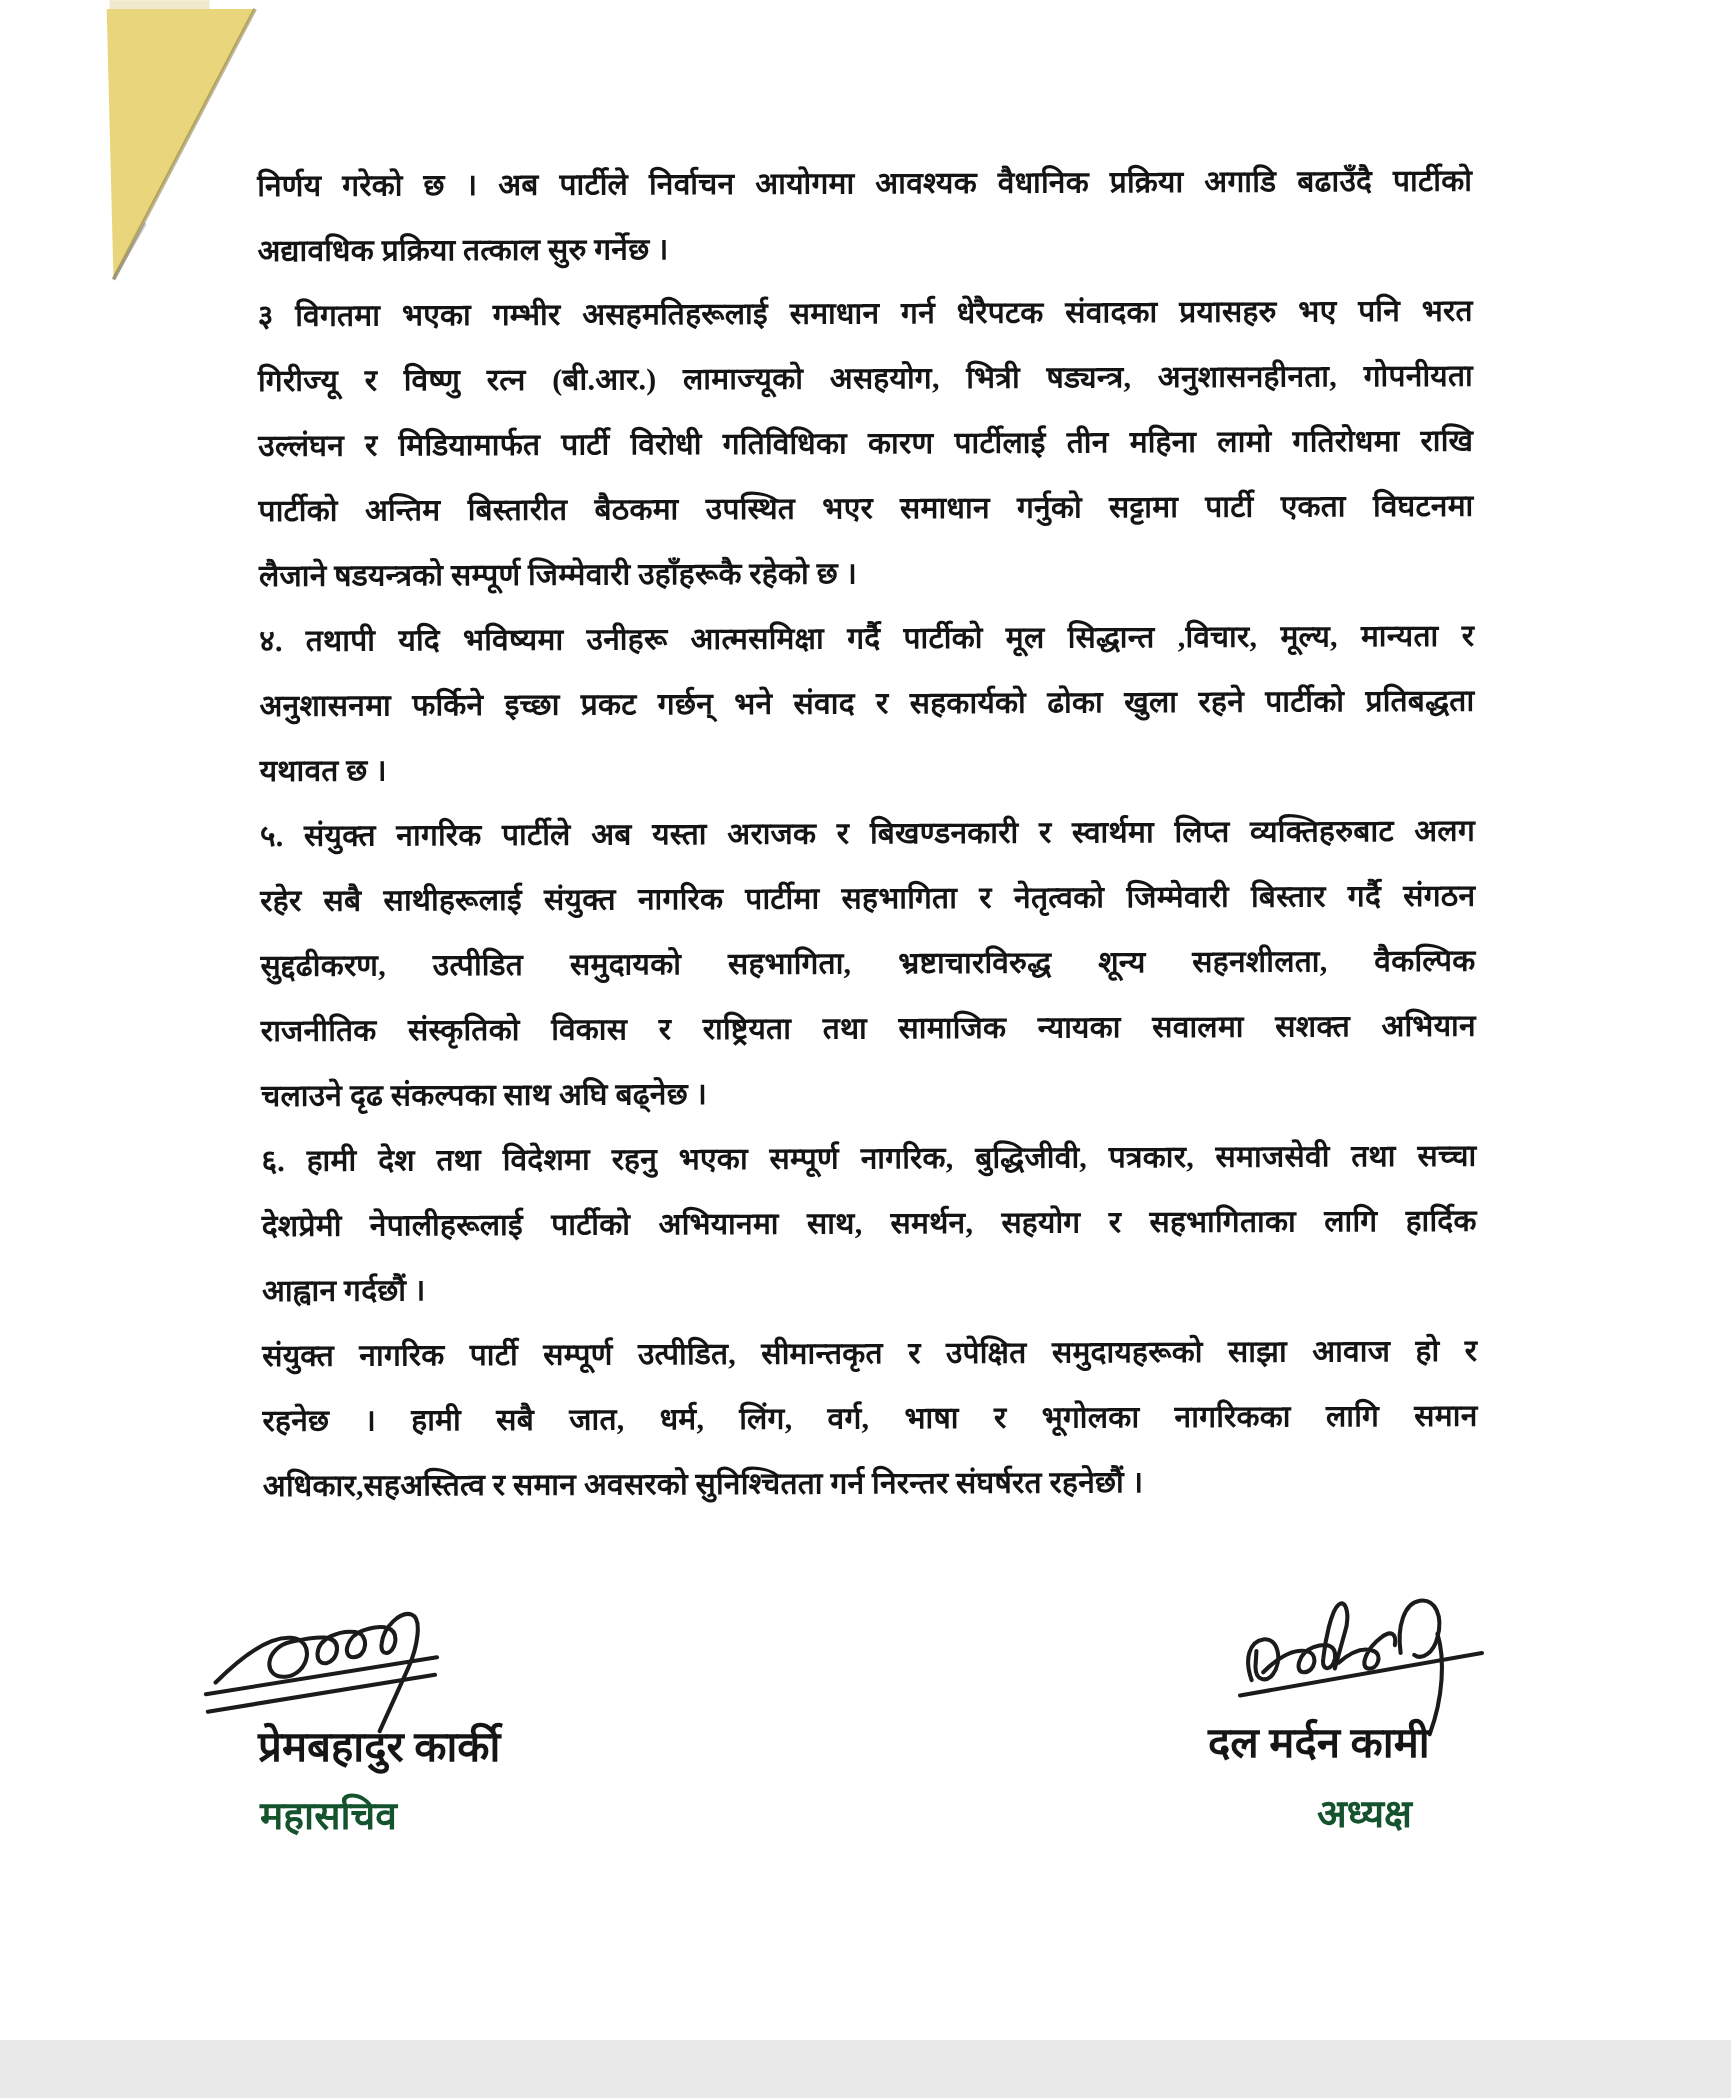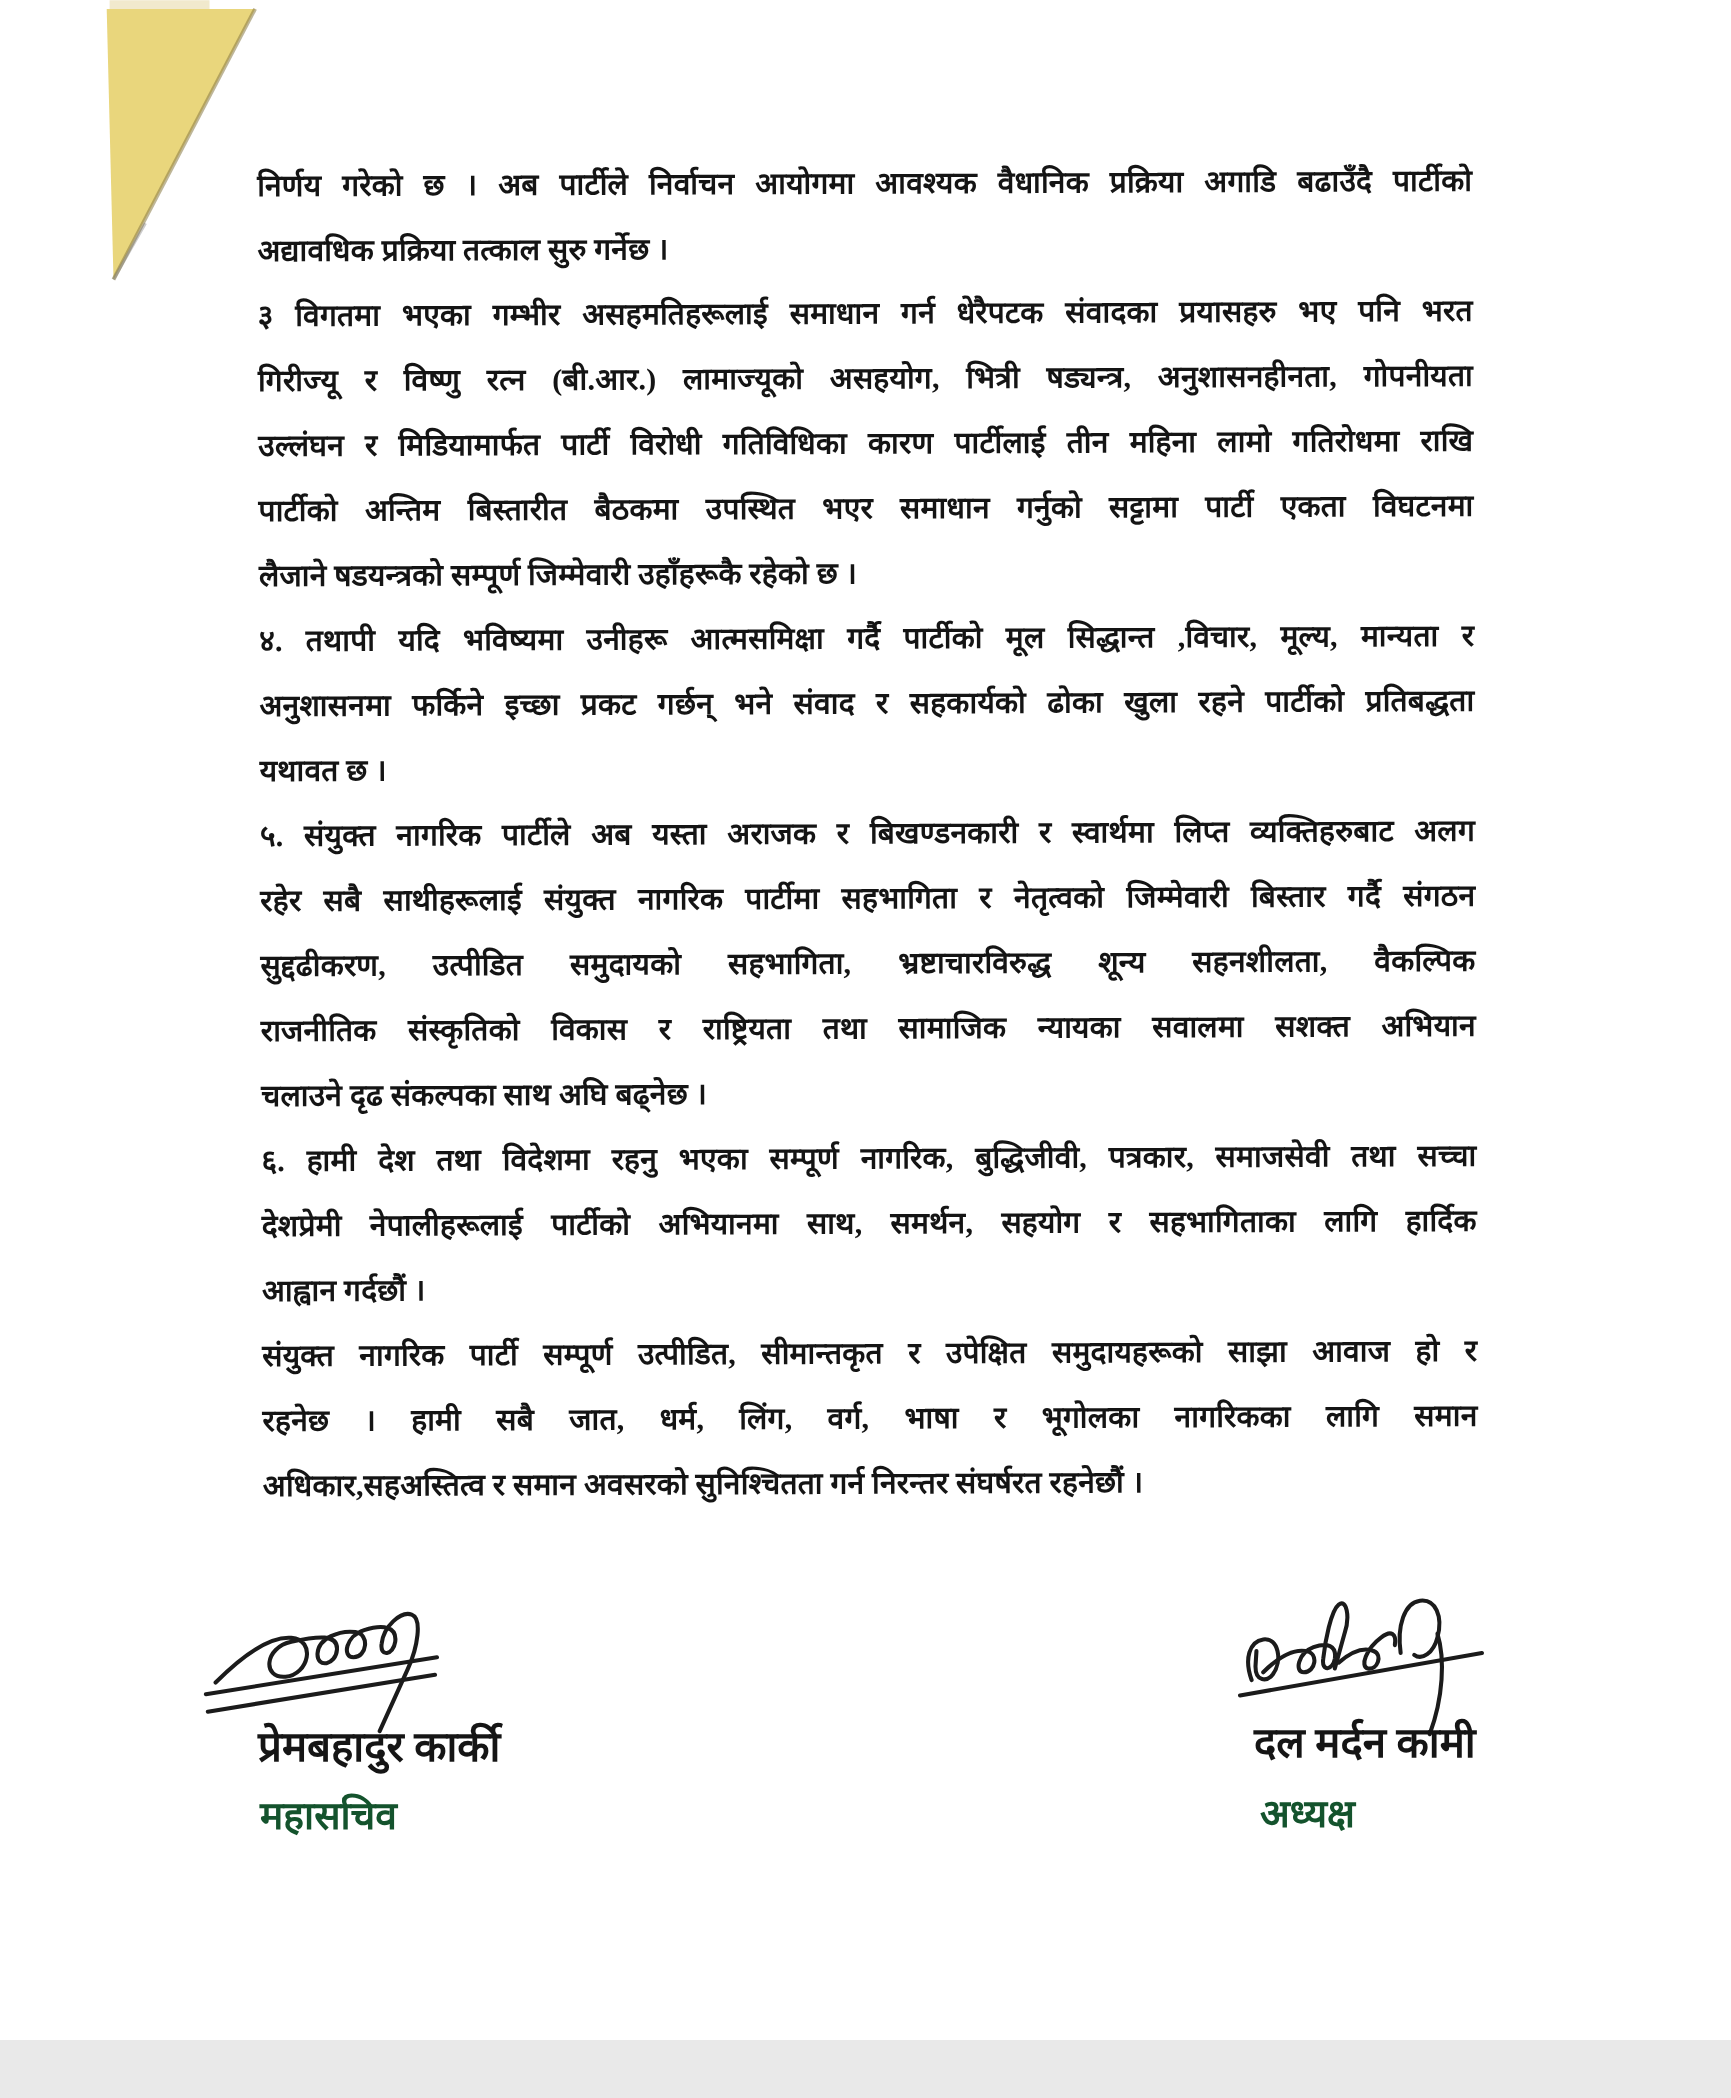--- a/index.html
+++ b/index.html
@@ -131,22 +131,22 @@
   <div class="sig-title" style="left:260px;top:1787px;">महासचिव</div>
 
   <svg class="sig-svg" style="left:1230px;top:1591px;" width="320" height="150" viewBox="0 0 330 155">
     <path d="M22 92 C 14 70, 20 52, 34 50 C 50 48, 54 72, 44 86 C 38 94, 26 94, 26 78 L 27 62"></path>
     <path d="M34 84 C 52 66, 66 60, 78 62 C 92 64, 88 84, 76 84 C 66 84, 70 64, 86 58 C 100 53, 110 56, 108 70 C 106 82, 94 84, 96 70 C 98 52, 104 20, 112 14 C 120 8, 124 26, 118 44 L 108 80"></path>
     <path d="M112 74 C 126 62, 138 58, 148 62 C 158 66, 152 82, 142 80 C 134 78, 140 60, 156 48 C 166 40, 172 44, 170 56"></path>
     <path d="M176 64 C 172 36, 180 12, 196 10 C 212 8, 220 26, 214 48 C 210 64, 198 72, 190 66"></path>
     <path d="M10 108 L 260 64"></path>
     <path d="M214 44 C 222 70, 220 110, 206 148"></path>
   </svg>
-  <div class="sig-name" style="left:1254px;top:1712px;">दल मर्दन कामी</div>
-  <div class="sig-title" style="left:1260px;top:1785px;">अध्यक्ष</div>
+  <div class="sig-name" style="left:1208px;top:1712px;">दल मर्दन कामी</div>
+  <div class="sig-title" style="left:1317px;top:1785px;">अध्यक्ष</div>
 
   <div class="watermark">
     <div class="cs-badge">CS</div>
     <div class="wm-text">Scanned with CamScanner</div>
   </div>
 
 </div>
 
 
 </body></html>

